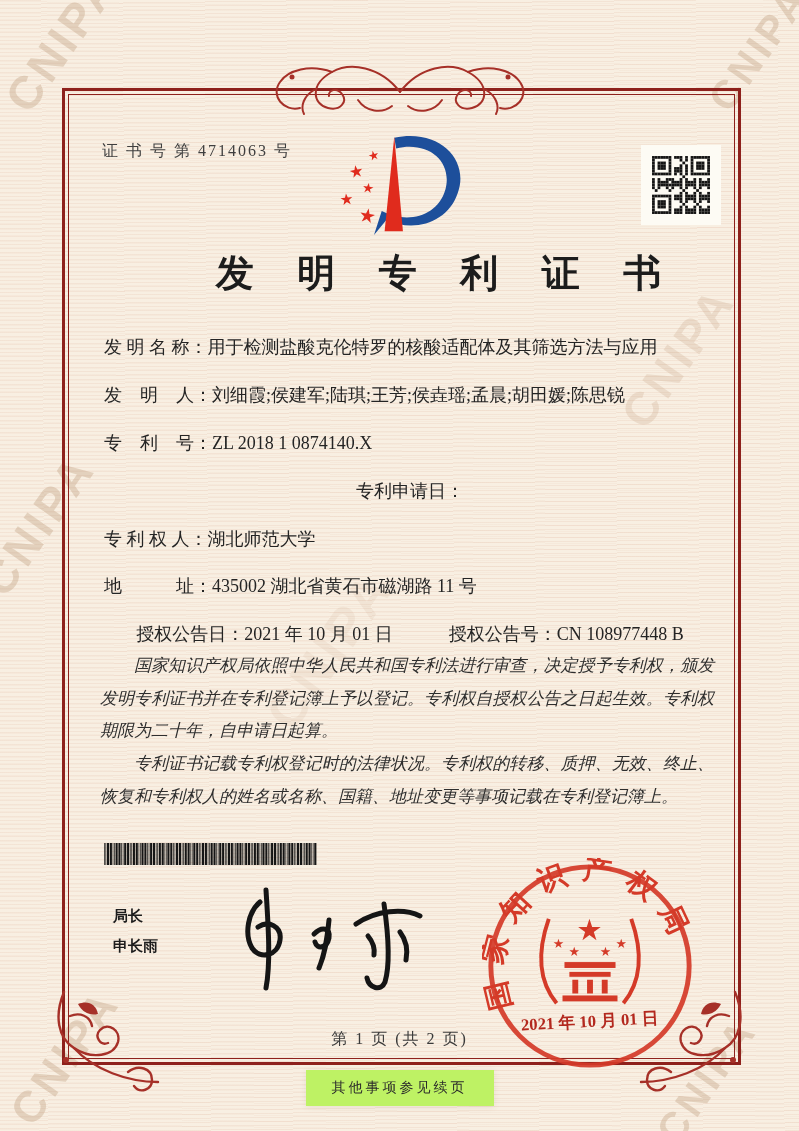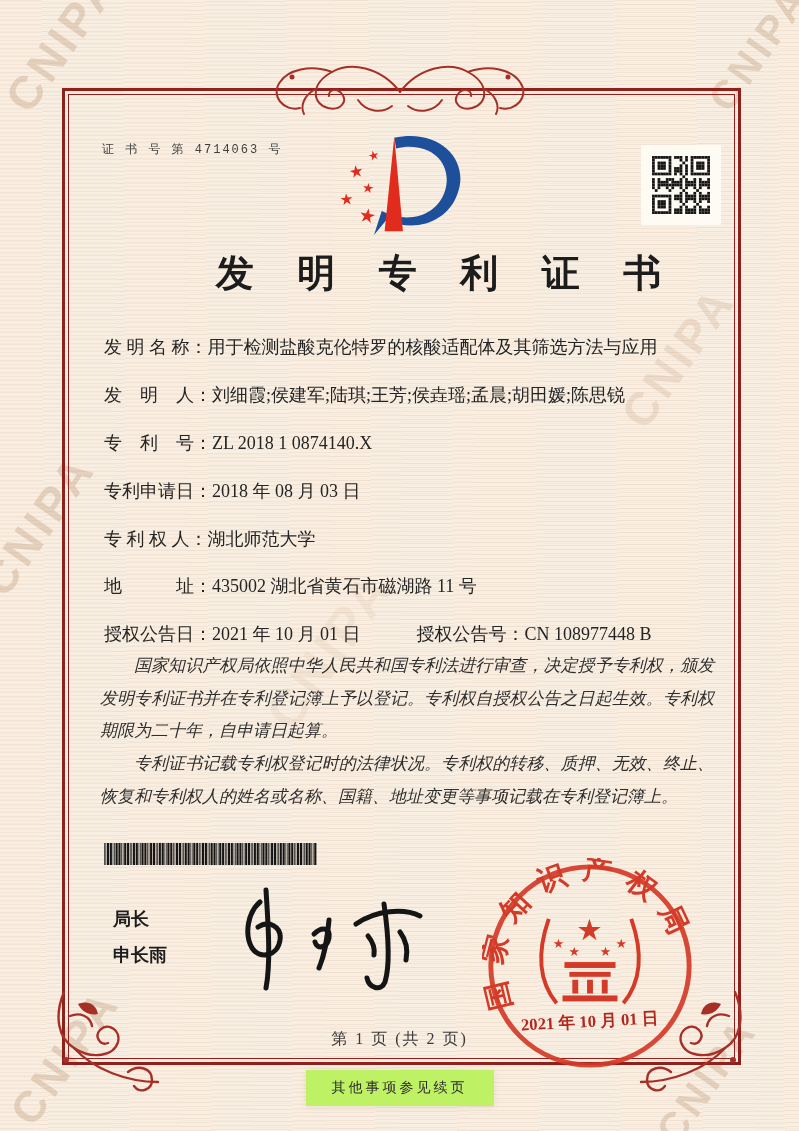--- a/index.html
+++ b/index.html
@@ -15,39 +15,39 @@
       repeating-linear-gradient(180.8deg, rgba(226,182,158,0.10) 0 1px, rgba(255,255,255,0) 1px 6px);
   }
   .wm{position:absolute;font-family:"Liberation Sans","DejaVu Sans",sans-serif;
     font-weight:bold;color:rgba(193,160,129,0.38);transform:rotate(-55deg);
     letter-spacing:4px;pointer-events:none;}
   
   .frame{position:absolute;left:62px;top:88px;width:673px;height:971px;
     border:3px solid #8e211c;}
   .frame::after{content:"";position:absolute;inset:3px;border:1px solid #8e211c;}
   .ornament{position:absolute;pointer-events:none;}
-  .cert-no{position:absolute;left:102px;top:141px;font-size:12px;color:#3f3f3f;letter-spacing:2px;font-family:Liberation Mono, monospace;}
+  .cert-no{position:absolute;left:102px;top:141px;font-size:16px;color:#3f3f3f;letter-spacing:2px;}
   .logo{position:absolute;left:328px;top:132px;width:146px;height:106px;}
   .qr{position:absolute;left:641px;top:145px;width:80px;height:80px;background:#fdfbf4;}
   .title{position:absolute;top:248px;left:0;width:100%;text-align:center;
     font-size:38px;font-weight:bold;letter-spacing:17px;padding-left:17px;
     box-sizing:border-box;color:#1c1c1c;margin-left:39px;}
   .fields{position:absolute;left:104px;top:334px;width:612px;font-size:18px;color:#242424;}
-  .frow{display:flex;margin-bottom:20px;line-height:1.55;}
+  .frow{display:flex;margin-bottom:20px;line-height:1.55;justify-content:center;}
   .flabel{white-space:pre;flex:none;}
   .fvalue{flex:1;}
   .grant-row{display:flex;}
   .grant-b{margin-left:56px;}
   .paras{position:absolute;left:100px;top:650px;width:614px;font-size:17px;
     line-height:1.92;color:#2e2e2e;font-style:italic;text-align:justify;}
   .paras p{margin:0;text-indent:2em;}
   .barcode{position:absolute;left:104px;top:843px;width:216px;height:22px;}
   .signer{position:absolute;left:113px;top:901px;
     font-family:"Liberation Sans","DejaVu Sans",sans-serif;
-    font-size:18px;font-weight:600;color:#1d1d1d;line-height:2.0;}
+    font-size:15px;font-weight:600;color:#1d1d1d;line-height:2.0;}
   .signature{position:absolute;left:208px;top:882px;}
   .seal{position:absolute;left:482px;top:858px;width:216px;height:216px;}
   .pageinfo{position:absolute;top:1029px;width:100%;text-align:center;
     font-size:16px;color:#3a3a3a;letter-spacing:2px;}
   .footnote{position:absolute;top:1070px;left:50%;transform:translateX(-50%);
     background:#bef264;padding:9px 26px;font-size:14px;letter-spacing:3px;
     color:#2b2b2b;box-shadow:0 1px 6px rgba(120,90,60,0.12);white-space:nowrap;}
 </style>
 </head>
 <body>
@@ -369,21 +369,20 @@
   <div class="frow">
     <span class="flabel">发　明　人：</span>
     <span class="fvalue">刘细霞;侯建军;陆琪;王芳;侯垚瑶;孟晨;胡田媛;陈思锐</span>
   </div>
   <div class="frow">
     <span class="flabel">专　利　号：</span>
     <span class="fvalue">ZL 2018 1 0874140.X</span>
   </div>
   <div class="frow">
     <span class="flabel">专利申请日：</span>
-    <span class="fvalue">2018 年 08 月 03 日</span>
   </div>
   <div class="frow">
     <span class="flabel">专 利 权 人：</span>
     <span class="fvalue">湖北师范大学</span>
   </div>
   <div class="frow">
     <span class="flabel">地　　　址：</span>
     <span class="fvalue">435002 湖北省黄石市磁湖路 11 号</span>
   </div>
   <div class="frow grant-row">

